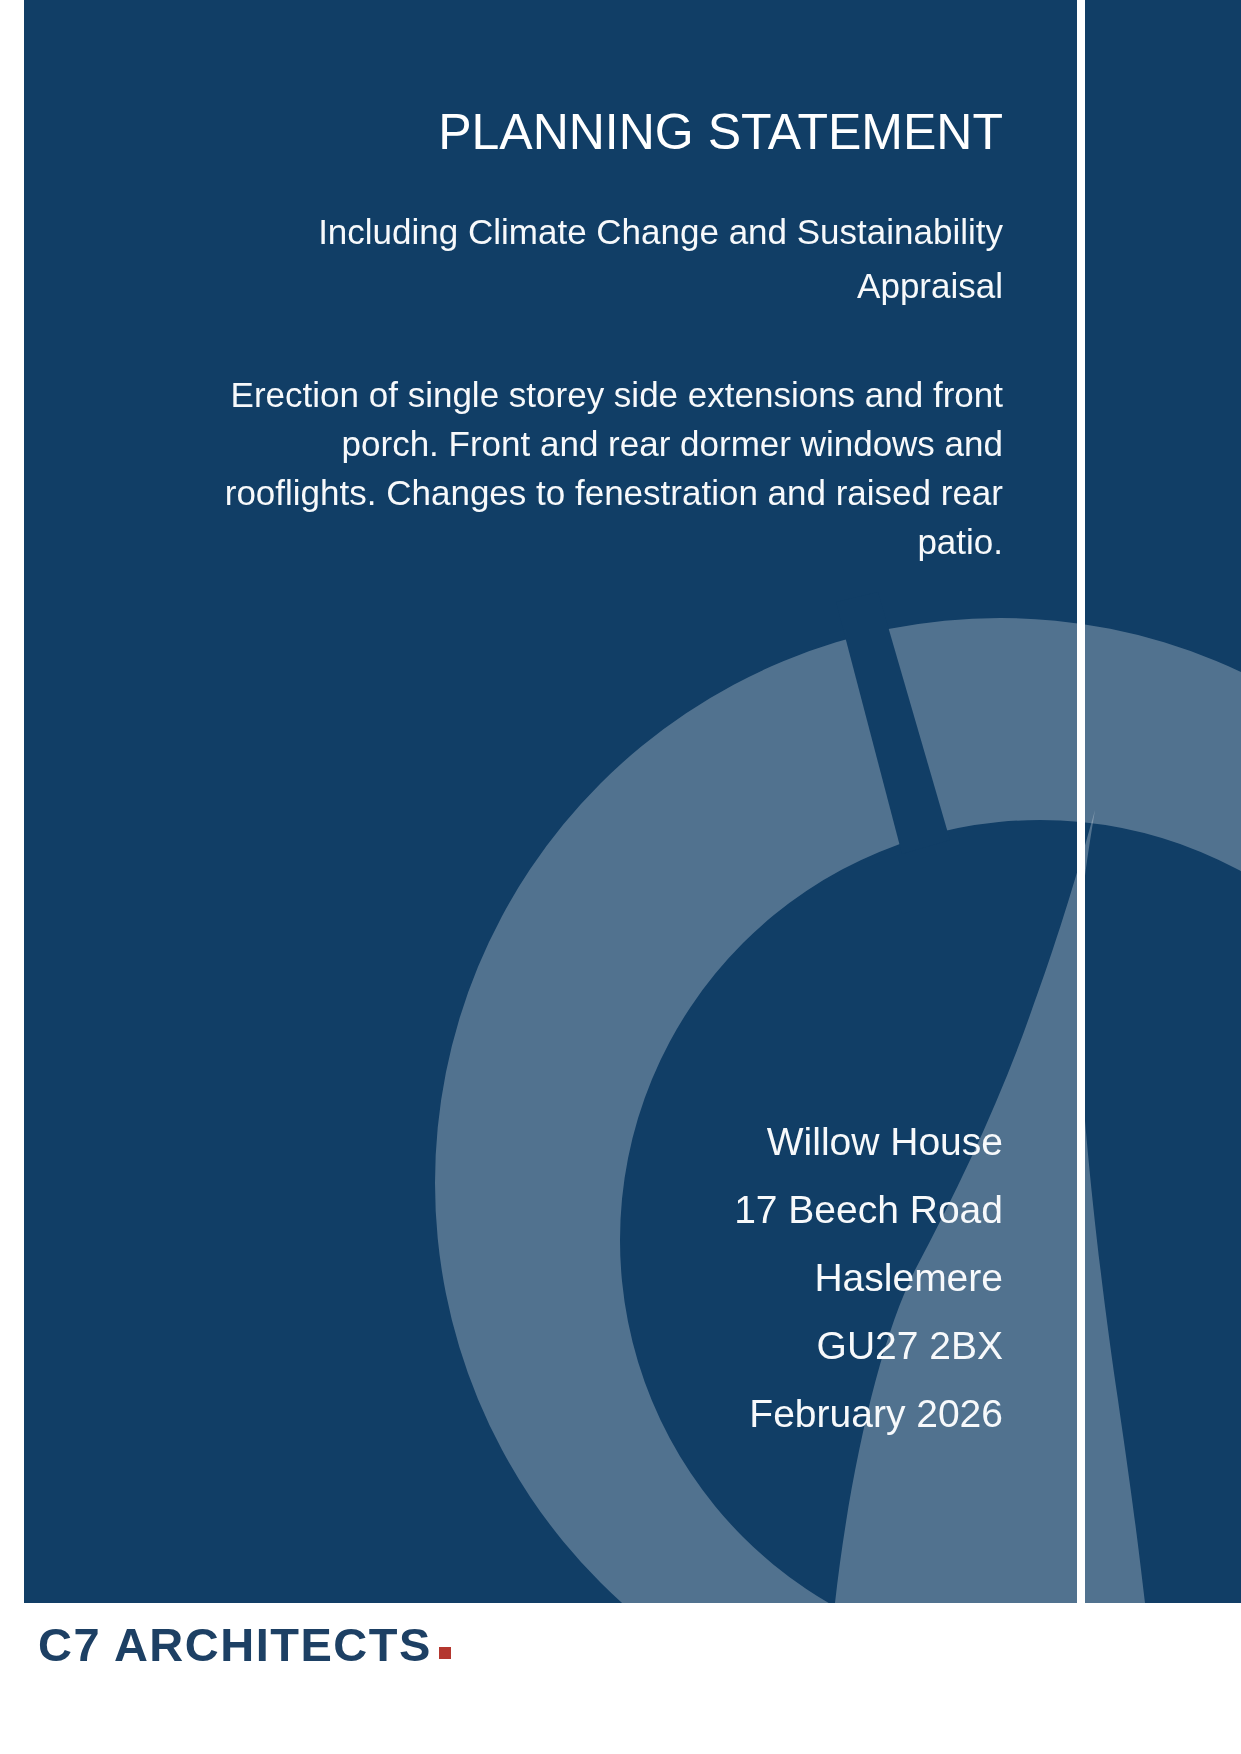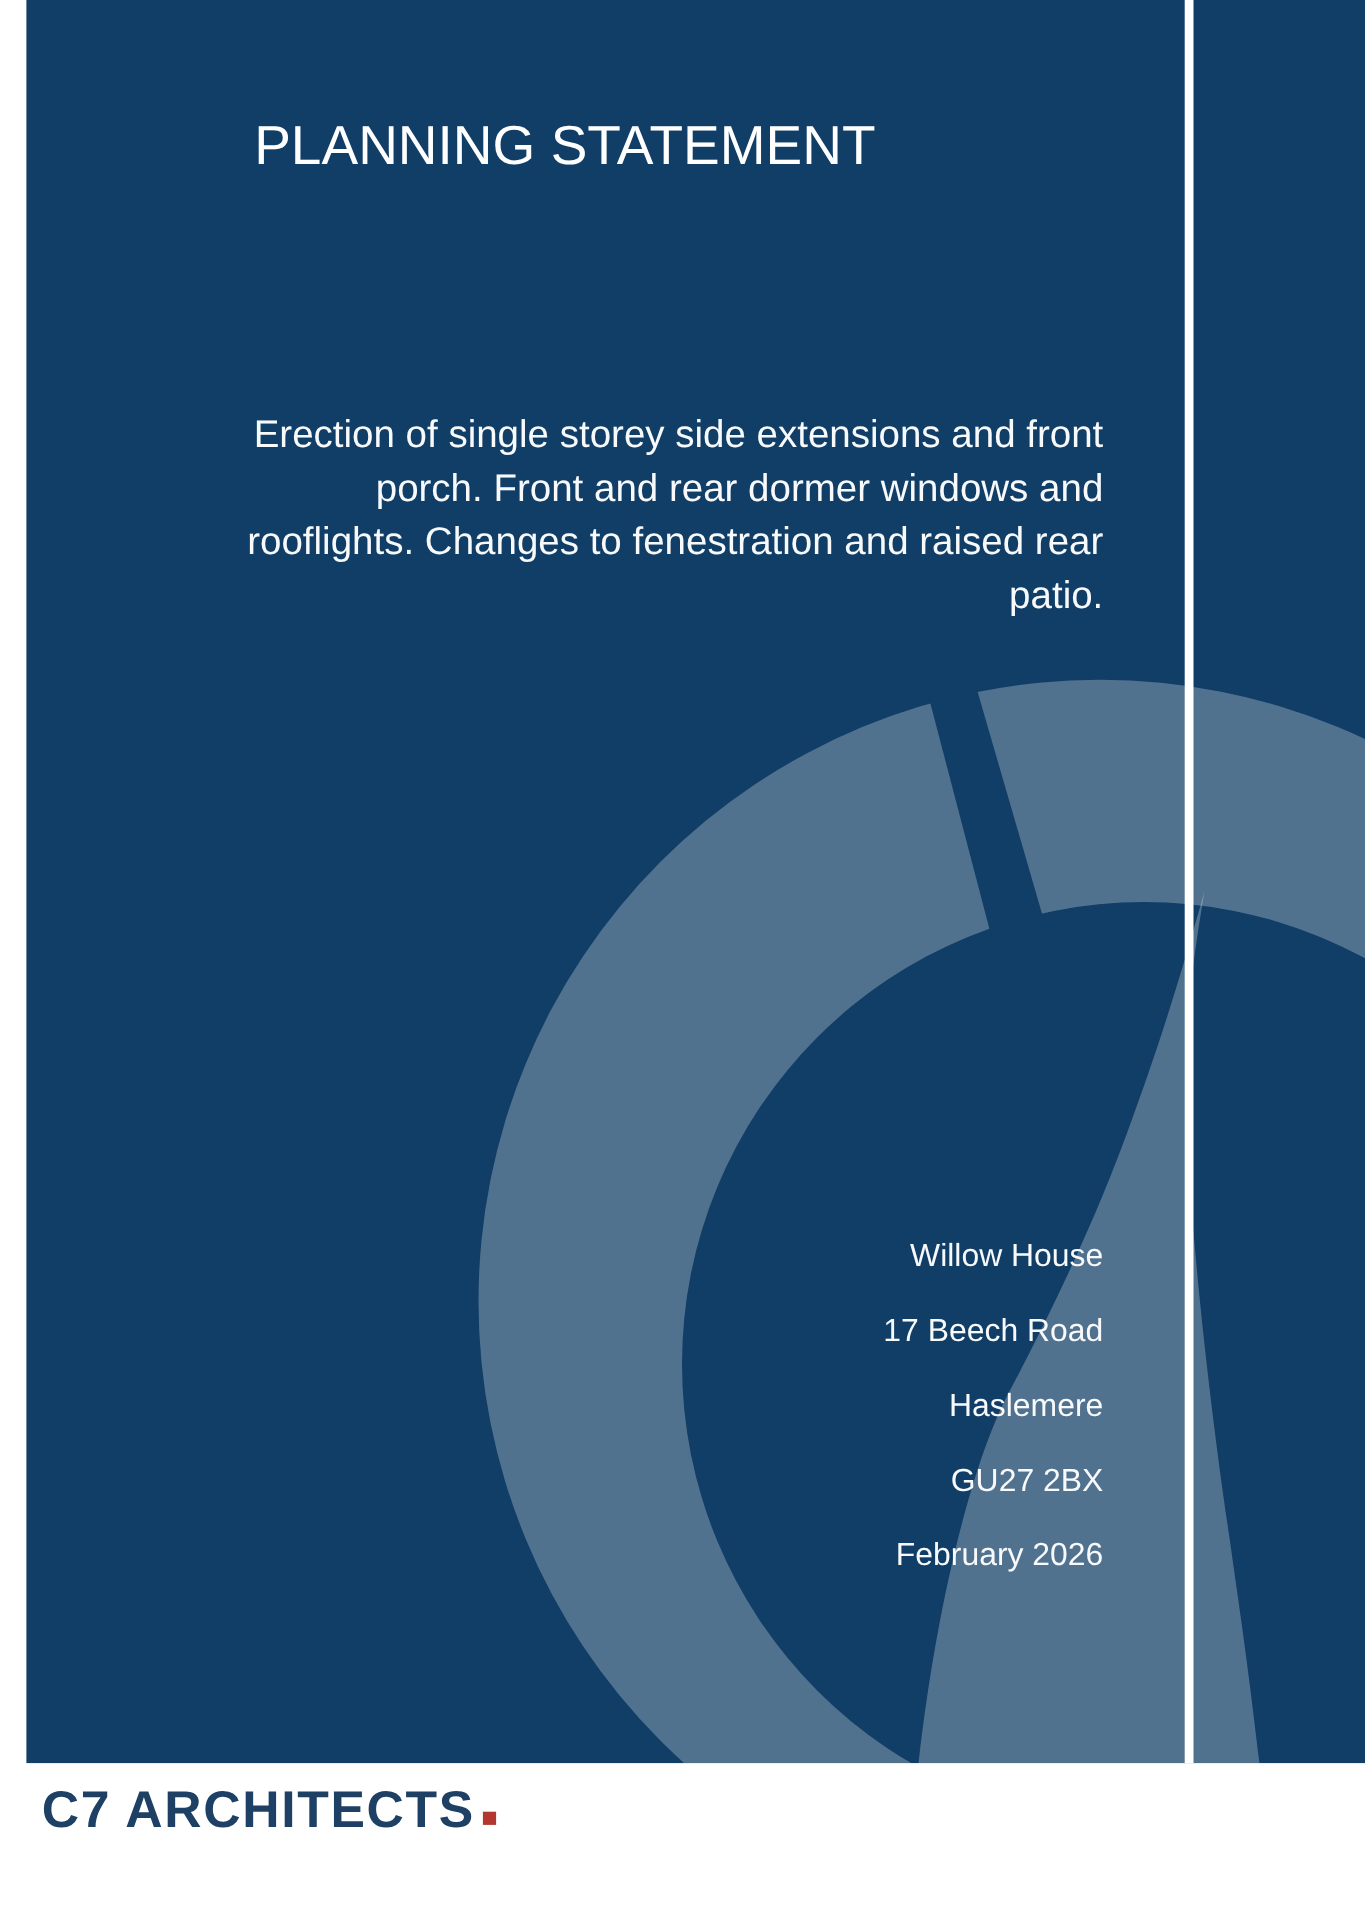--- a/index.html
+++ b/index.html
@@ -24,21 +24,21 @@
   .doc-subtitle{
     top:205px;left:0;right:238px;
     font-size:35px;line-height:54px;font-weight:400;
   }
   .doc-description{
     top:370px;left:0;right:238px;
     font-size:35px;line-height:49px;font-weight:400;padding-left:22px;
   }
   .doc-address{
     top:1108px;left:0;right:238px;
-    font-size:29px;line-height:68px;font-weight:400;
+    font-size:39px;line-height:68px;font-weight:400;
   }
   .footer{
     position:absolute;left:0;top:1603px;width:1241px;height:151px;background:#ffffff;
   }
   .logo{
     position:absolute;left:38px;top:14px;
     font-size:47px;font-weight:700;letter-spacing:1.5px;color:#1d4064;
     display:flex;align-items:baseline;
   }
   .logo-dot{
@@ -63,22 +63,24 @@
          C 1000 1100 960 1185 915 1270
          C 880 1340 850 1470 835 1603
          L 1145 1603
          C 1133 1500 1125 1450 1118 1400
          C 1100 1280 1082 1120 1078 1010
          C 1076 930 1085 870 1095 810 Z"></path>
   </svg>
 
   <div class="vrule"></div>
 
-  <h1 class="textcol doc-title" style="position:absolute;margin:0;text-align:center;">PLANNING STATEMENT</h1>
+  <h1 class="textcol doc-title" style="position:absolute;margin:0;">PLANNING STATEMENT</h1>
 
+  <div class="textcol doc-subtitle">Including Climate Change and Sustainability
+Appraisal</div>
 
   <div class="textcol doc-description">Erection of single storey side extensions and front
 porch. Front and rear dormer windows and
 rooflights. Changes to fenestration and raised rear
 patio.</div>
 
   <div class="textcol doc-address">Willow House
 17 Beech Road
 Haslemere
 GU27 2BX

